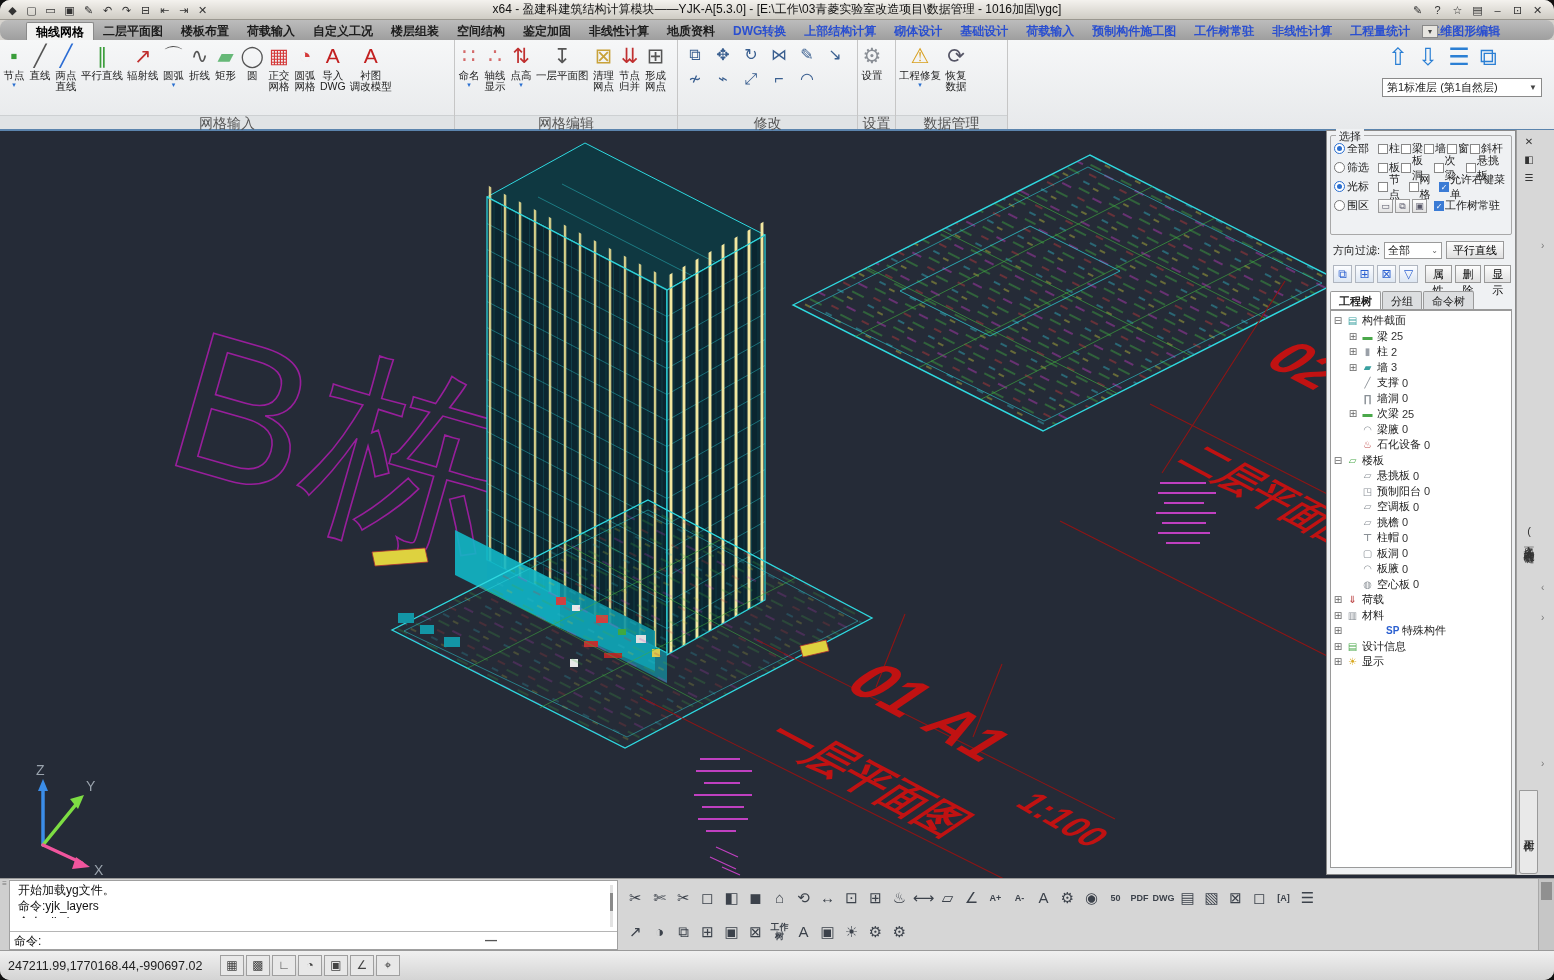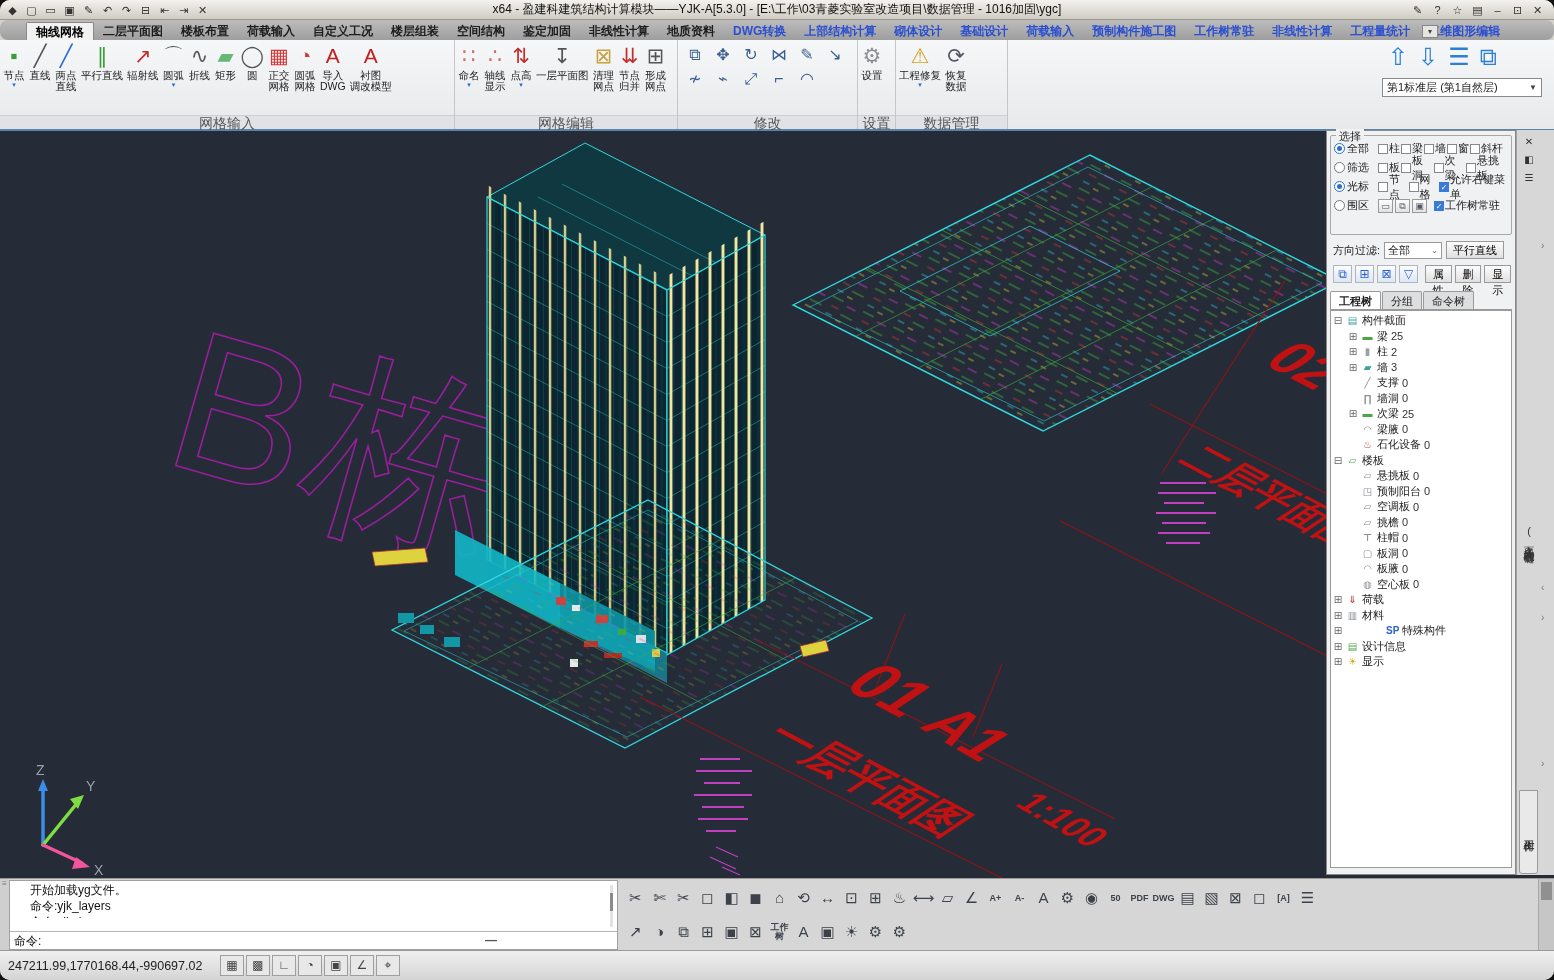--- a/index.html
+++ b/index.html
@@ -83,21 +83,21 @@
   .vtext{position:absolute;left:1px;width:18px;writing-mode:vertical-rl;text-orientation:upright;font-size:11px;color:#333;letter-spacing:1px;}
   .side-note{top:395px;}
   .vtab{position:absolute;left:2px;top:660px;width:19px;height:84px;background:#e9e9e9;border:1px solid #9a9a9a;border-radius:0 0 3px 3px;display:flex;align-items:center;justify-content:center;}
   .vtab .vtext2{writing-mode:vertical-rl;text-orientation:upright;font-size:11px;color:#222;}
   .chev{position:absolute;left:24px;font-size:10px;color:#777;}
 
   
   .command{position:absolute;left:0;top:878px;width:1554px;height:72px;background:#d6d6d6;border-top:1px solid #999;}
   .cmd-grip{position:absolute;left:0;top:0;width:9px;height:72px;background:#cfcfcf;font-size:8px;color:#777;text-align:center;line-height:10px;}
   .cmd-box{position:absolute;left:9px;top:1px;width:609px;height:70px;background:#fff;border:1px solid #a0a0a0;font-size:12px;color:#111;}
-  .cmd-lines{position:absolute;left:20px;top:1px;right:14px;height:36px;overflow:hidden;}
+  .cmd-lines{position:absolute;left:8px;top:1px;right:14px;height:36px;overflow:hidden;}
   .cmd-line{height:16px;line-height:16px;white-space:nowrap;}
   .cmd-scroll{position:absolute;right:4px;top:4px;width:3px;height:42px;background:#e2e2e2;}
   .cmd-scroll::after{content:"";position:absolute;top:8px;left:0;width:3px;height:18px;background:#8a8a8a;}
   .cmd-sep{position:absolute;left:0;right:0;top:50px;border-top:1px solid #b5b5b5;}
   .cmd-prompt{position:absolute;left:4px;top:52px;height:16px;line-height:16px;}
   .cmd-handle{position:absolute;right:120px;top:52px;color:#555;font-weight:bold;}
   .btb{position:absolute;left:622px;top:1px;right:18px;height:70px;padding:1px 2px;}
   .btb-row{display:flex;align-items:center;height:34px;gap:1px;}
   .bicon{min-width:23px;height:26px;font-size:15px;line-height:26px;text-align:center;color:#3c424b;white-space:pre-line;}
   .bicon.small{font-size:9px;font-weight:bold;line-height:9px;display:flex;align-items:center;justify-content:center;}

